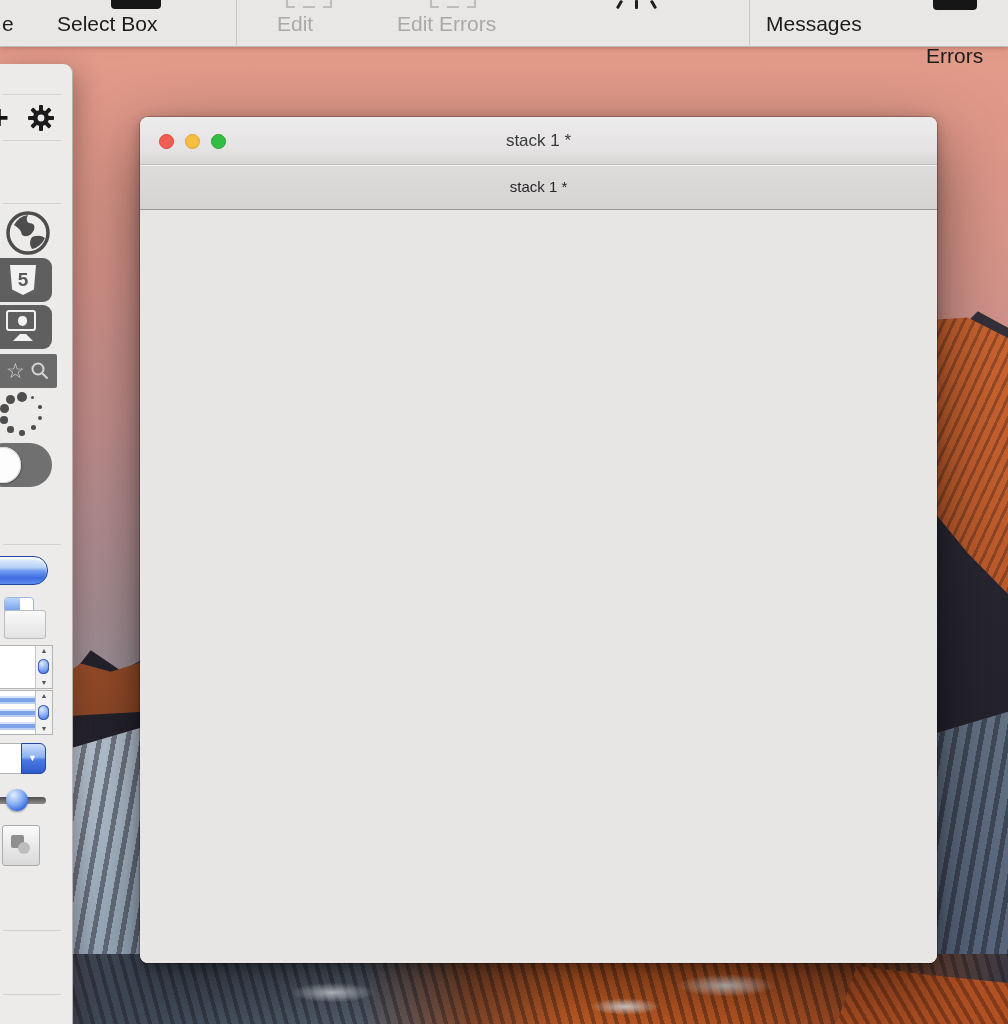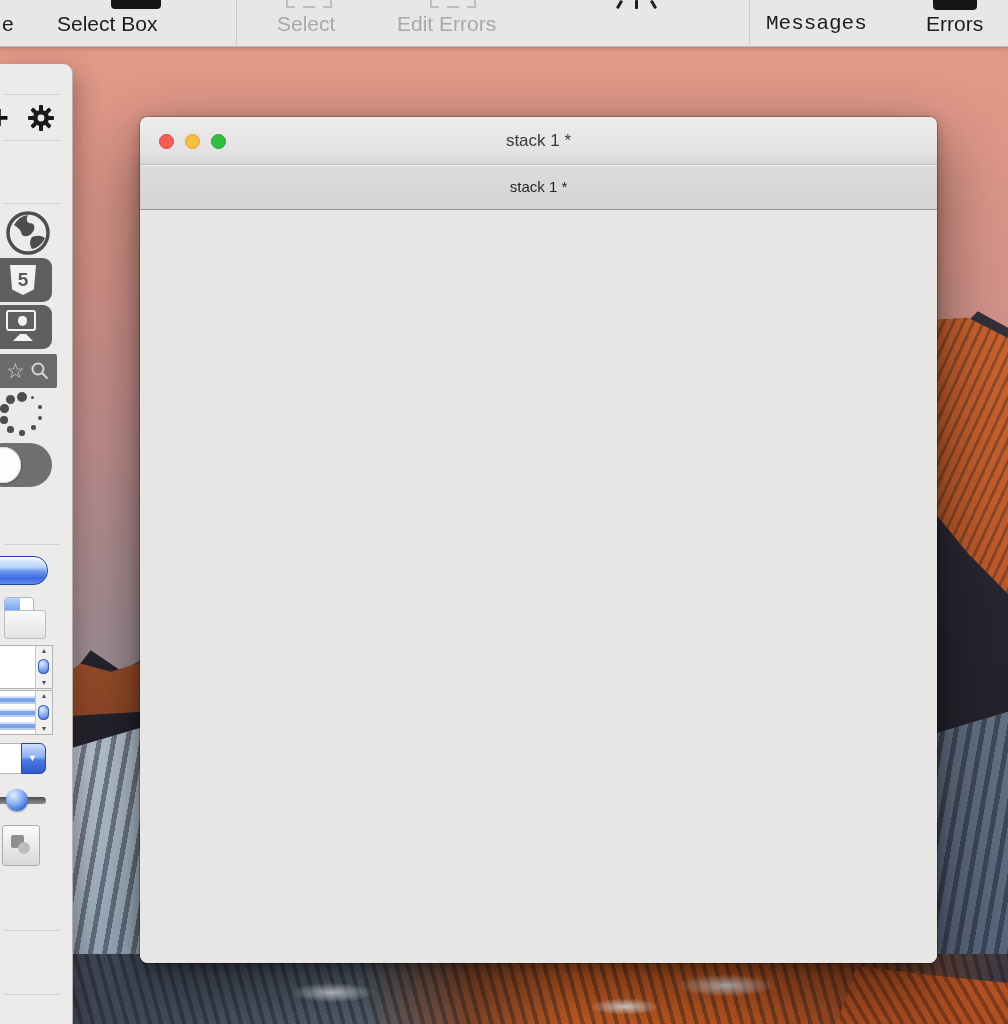--- a/index.html
+++ b/index.html
@@ -147,25 +147,25 @@
     <div class="ticon ticon-marks" style="left:614px;width:46px;height:9px;">
       <span style="left:4px;transform:rotate(30deg);"></span>
       <span style="left:21px;"></span>
       <span style="left:38px;transform:rotate(-30deg);"></span>
     </div>
     <div class="ticon ticon-solid" style="left:933px;width:44px;height:10px;"></div>
 
     <div class="tb-item" style="left:2px;">e</div>
     <div class="tb-item" style="left:57px;">Select Box</div>
     <div class="tb-sep" style="left:236px;"></div>
-    <div class="tb-item disabled" style="left:277px;">Select</div>
+    <div class="tb-item disabled" style="left:277px;">Edit</div>
     <div class="tb-item disabled" style="left:397px;">Edit Errors</div>
     <div class="tb-sep" style="left:749px;"></div>
-    <div class="tb-item" style="left:766px;font-family:Liberation Mono, monospace;">Messages</div>
-    <div class="tb-item" style="left:926px;">Errors</div>
+    <div class="tb-item" style="left:766px;">Messages</div>
+    <div class="tb-item" style="left:926px;margin-top:32px;">Errors</div>
   </div>
 
   <div class="palette">
     <div class="pal-div" style="top:30px;"></div>
 
     <div class="pal-plus">+</div>
     <div class="pal-gear">
       <svg width="26" height="26" viewBox="0 0 26 26">
         <g fill="#1b1b1b">
           <rect x="11" y="0" width="4" height="7" rx="1"></rect>

